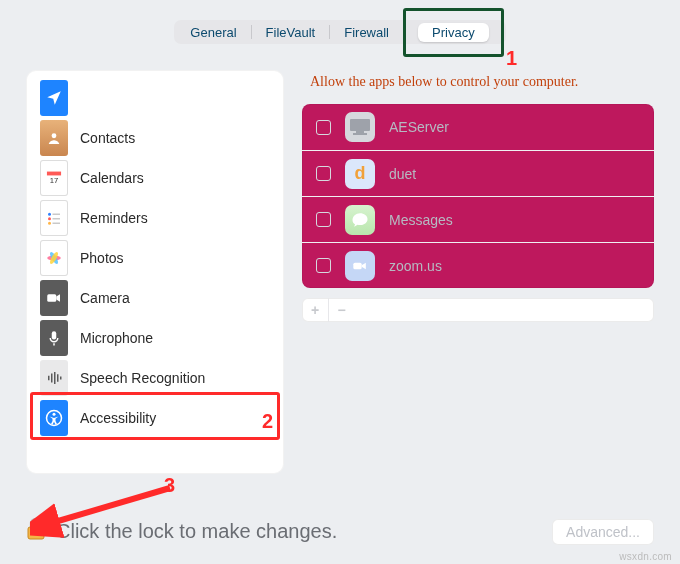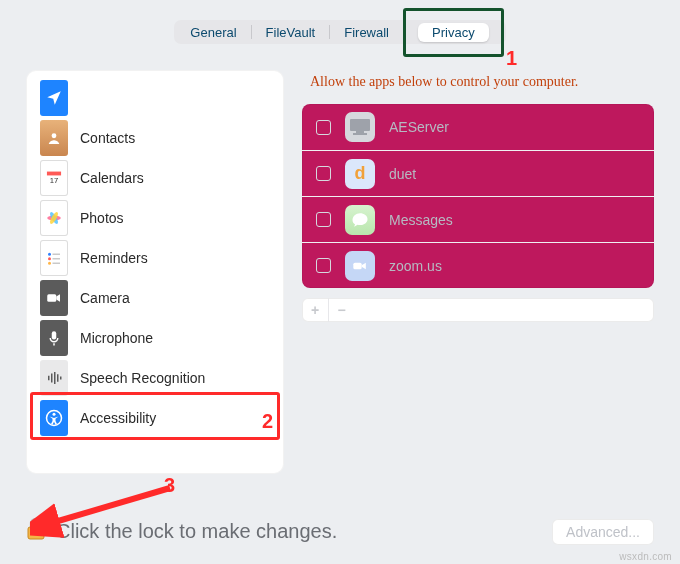--- a/index.html
+++ b/index.html
@@ -200,42 +200,42 @@
         <svg viewBox="0 0 28 28">
             <rect x="3" y="4" width="22" height="6" fill="#ff5a57"></rect>
             <text x="14" y="22" text-anchor="middle" font-size="12" font-family="Arial" fill="#333">17</text>
           </svg>
       </span>
       <span class="label">Calendars</span>
     </div>
     <div class="sidebar-item">
       <span class="icon28" style="background:#fff;box-shadow:inset 0 0 0 1px #ddd">
         <svg viewBox="0 0 24 24">
+            <circle cx="6" cy="7" r="2" fill="#2f80ff"></circle>
+            <rect x="10" y="6" width="10" height="2" fill="#c9c9c9"></rect>
+            <circle cx="6" cy="13" r="2" fill="#ff5a57"></circle>
+            <rect x="10" y="12" width="10" height="2" fill="#c9c9c9"></rect>
+            <circle cx="6" cy="19" r="2" fill="#ffb648"></circle>
+            <rect x="10" y="18" width="10" height="2" fill="#c9c9c9"></rect>
+          </svg>
+      </span>
+      <span class="label">Reminders</span>
+    </div>
+    <div class="sidebar-item">
+      <span class="icon28" style="background:#fff;box-shadow:inset 0 0 0 1px #ddd">
+        <svg viewBox="0 0 24 24">
             <g transform="translate(12,12)">
               <circle r="4" fill="none"></circle>
               <ellipse rx="9" ry="3.2" fill="#ff6690" opacity=".85"></ellipse>
               <ellipse rx="9" ry="3.2" fill="#55c1ff" opacity=".85" transform="rotate(60)"></ellipse>
               <ellipse rx="9" ry="3.2" fill="#ffd43b" opacity=".85" transform="rotate(120)"></ellipse>
             </g>
           </svg>
       </span>
       <span class="label">Photos</span>
-    </div>
-    <div class="sidebar-item">
-      <span class="icon28" style="background:#fff;box-shadow:inset 0 0 0 1px #ddd">
-        <svg viewBox="0 0 24 24">
-            <circle cx="6" cy="7" r="2" fill="#2f80ff"></circle>
-            <rect x="10" y="6" width="10" height="2" fill="#c9c9c9"></rect>
-            <circle cx="6" cy="13" r="2" fill="#ff5a57"></circle>
-            <rect x="10" y="12" width="10" height="2" fill="#c9c9c9"></rect>
-            <circle cx="6" cy="19" r="2" fill="#ffb648"></circle>
-            <rect x="10" y="18" width="10" height="2" fill="#c9c9c9"></rect>
-          </svg>
-      </span>
-      <span class="label">Reminders</span>
     </div>
     <div class="sidebar-item">
       <span class="icon28" style="background:#5b5b5b">
         <svg viewBox="0 0 24 24" fill="#fff">
             <rect x="3" y="7" width="12" height="10" rx="2"></rect>
             <path d="M15 10l5-3v10l-5-3z"></path>
           </svg>
       </span>
       <span class="label">Camera</span>
     </div>

